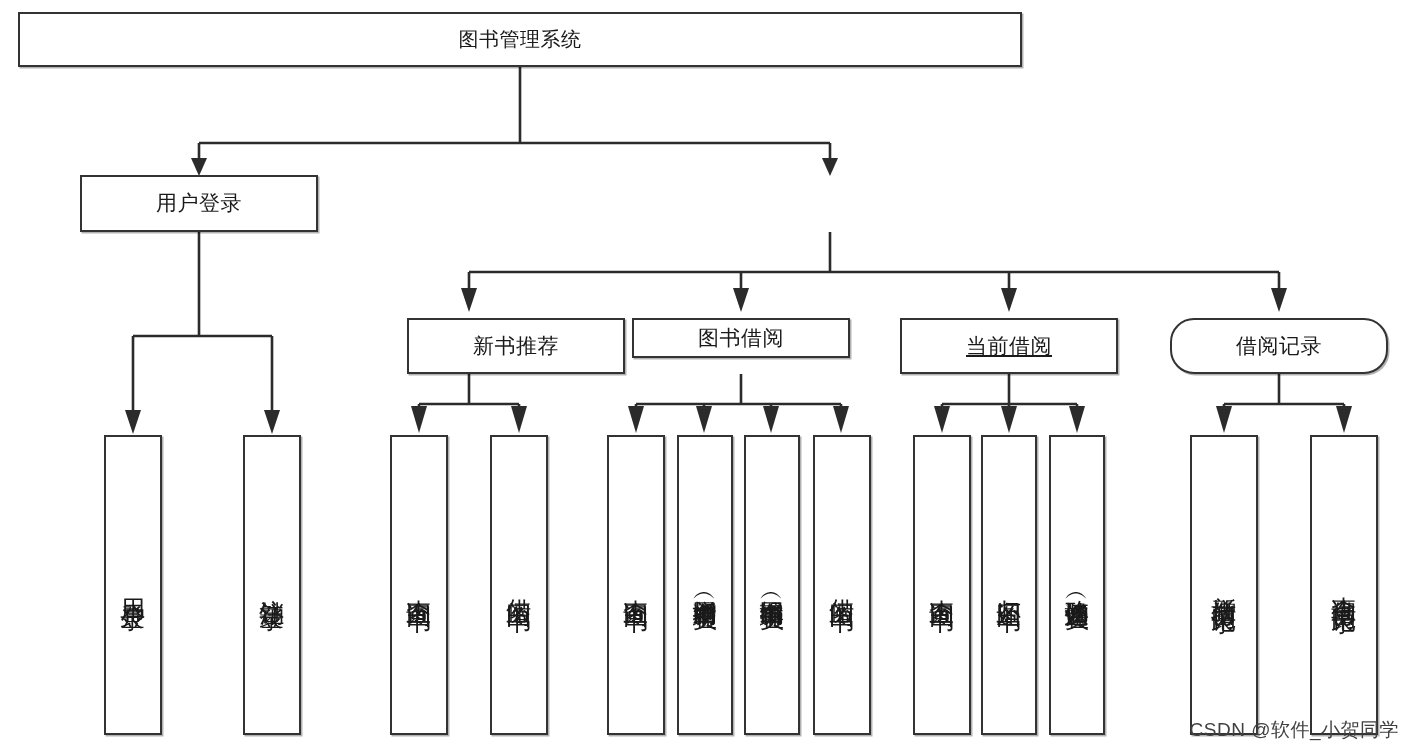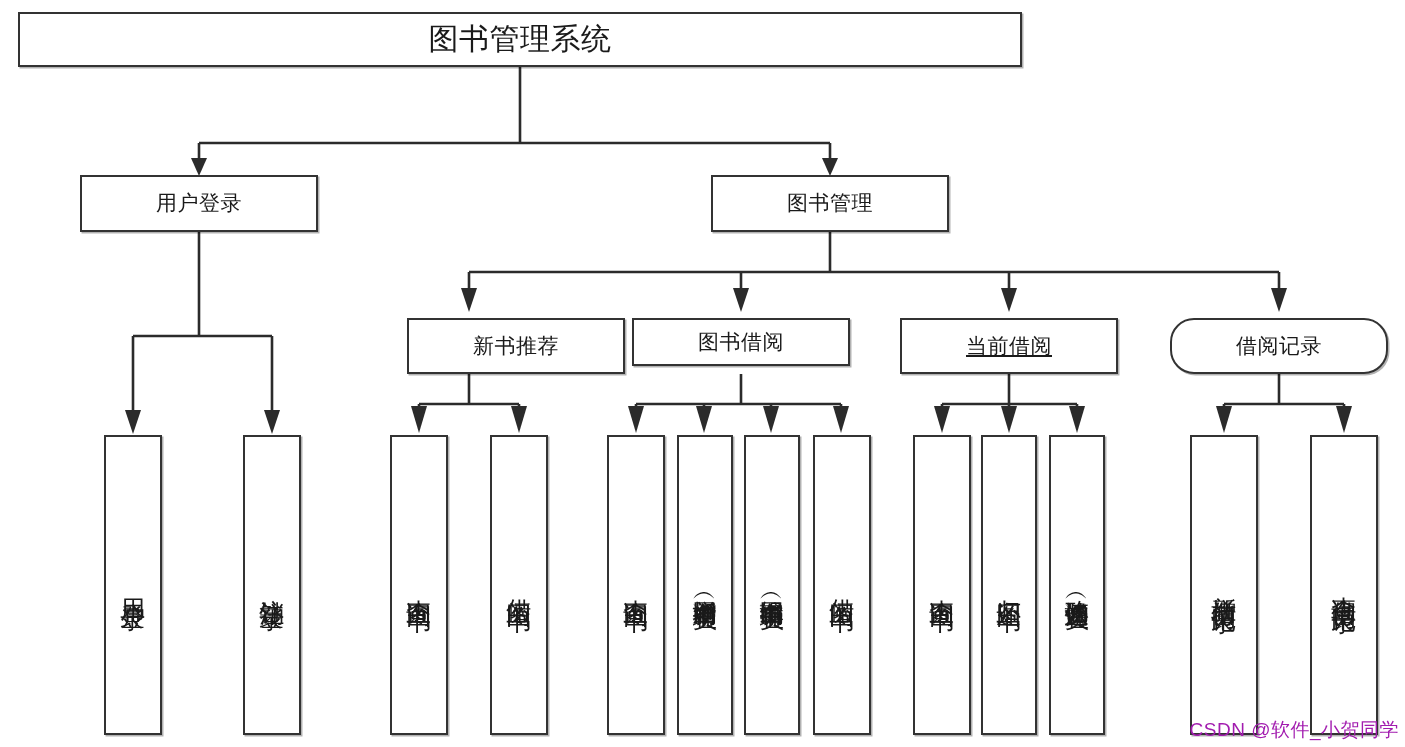--- a/index.html
+++ b/index.html
@@ -54,21 +54,21 @@
     text-align: center;
     white-space: pre;
     letter-spacing: 0.5px;
   }
   
   .node.horiz .label {
     font-size: 21px;
     line-height: 1.15;
   }
   .node.root .label {
-    font-size: 30px;
+    font-size: 20px;
     text-align: center;
   }
   
   .node.vert {
     align-items: center;
     justify-content: center;
   }
   .node.vert .label {
     writing-mode: vertical-rl;
     text-orientation: upright;
@@ -80,21 +80,21 @@
   .node.vert.narrowtext .label {
     font-size: 24px;
     letter-spacing: 1px;
   }
   
   #watermark {
     position: absolute;
     right: 6px;
     bottom: 4px;
     font-size: 19px;
-    color: #a21caf;
+    color: #404040;
     letter-spacing: 0.5px;
     white-space: nowrap;
     user-select: none;
   }
 </style>
 </head>
 <body>
 
 <div id="canvas">
 
@@ -167,29 +167,26 @@
   </svg>
 
   <div class="node horiz root" style="left:18px; top:12px; width:1004px; height:55px;">
     <span class="label">图书管理系统</span>
   </div>
 
   <div class="node horiz" style="left:80px; top:175px; width:238px; height:57px;">
     <span class="label">用户登录</span>
   </div>
 
-  <div class="node horiz" style="left:711px; top:175px; width:238px; height:57px;">
-    <span class="label">图书管理</span>
-  </div>
 
   <div class="node horiz" style="left:360px; top:318px; width:218px; height:56px;margin-left:47px;">
     <span class="label">新书推荐</span>
   </div>
 
-  <div class="node horiz" style="left:632px; top:318px; width:218px; height:48px;">
+  <div class="node horiz" style="left:632px; top:318px; width:218px; height:40px;">
     <span class="label">图书借阅</span>
   </div>
 
   <div class="node horiz" style="left:900px; top:318px; width:218px; height:56px;text-decoration:underline;">
     <span class="label">当前借阅</span>
   </div>
 
   <div class="node horiz" style="left:1170px; top:318px; width:218px; height:56px;border-radius:24px;">
     <span class="label">借阅记录</span>
   </div>

